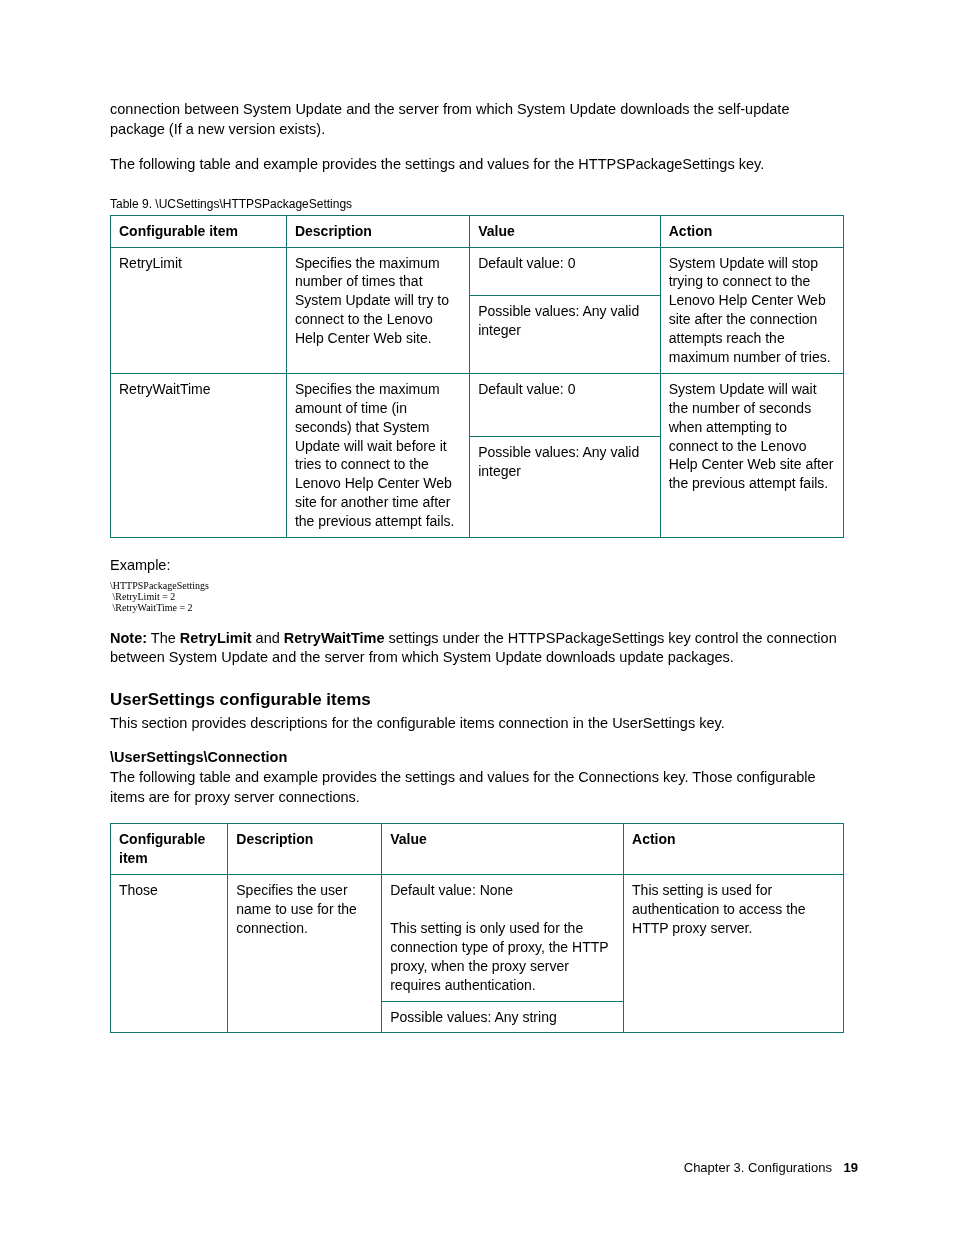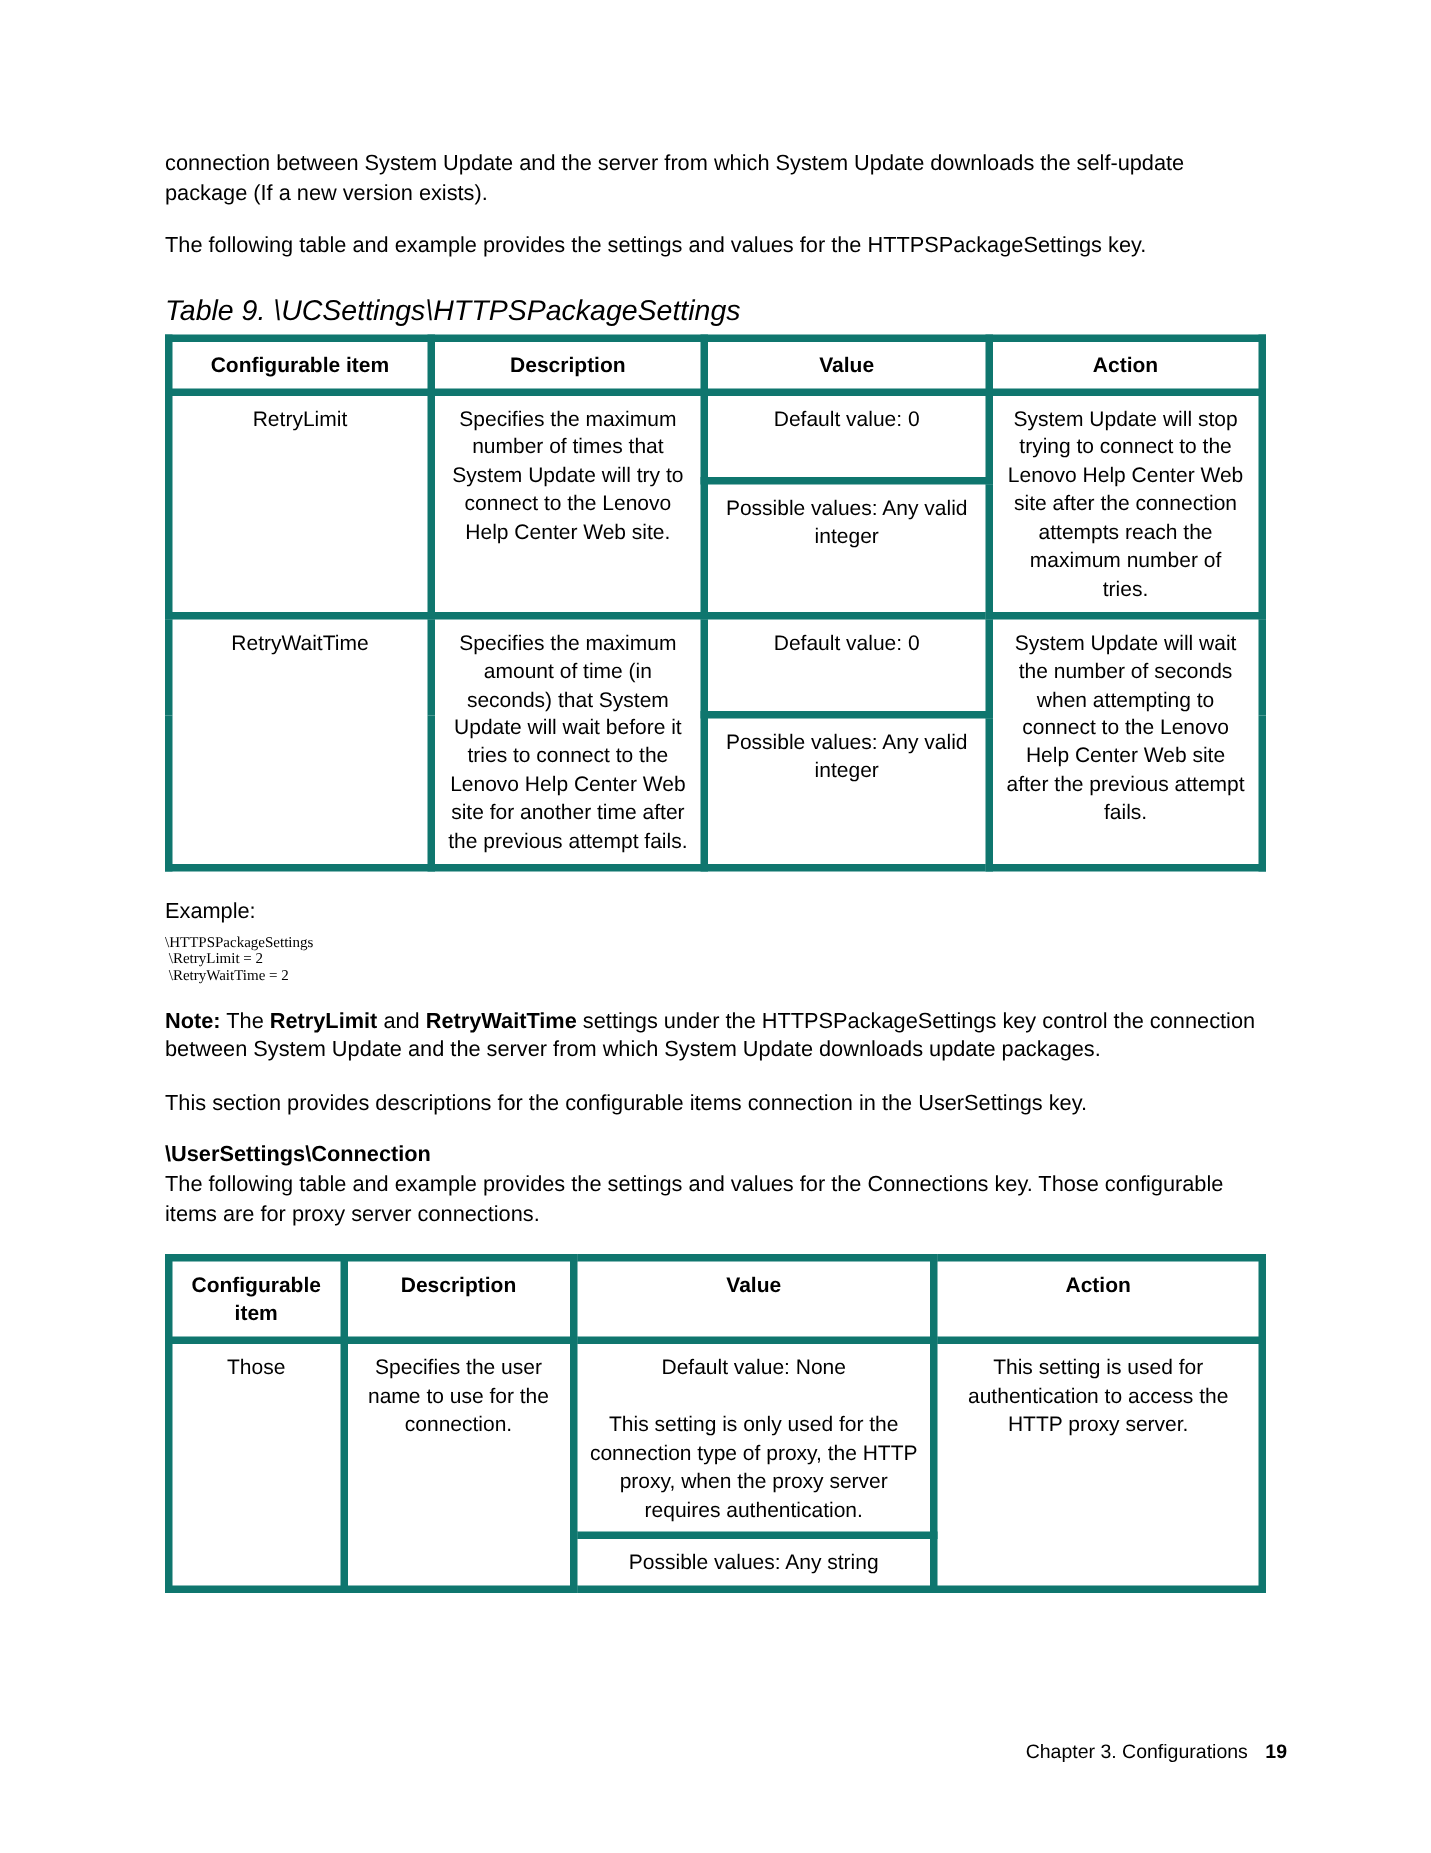--- a/index.html
+++ b/index.html
@@ -14,30 +14,30 @@
     width: 954px;
     min-height: 1235px;
     box-sizing: border-box;
     padding: 100px 110px 60px 110px;
     position: relative;
   }
   p { margin: 0 0 6px 0; line-height: 1.35; }
   .para { margin-bottom: 16px; }
   .bold { font-weight: bold; }
   .section-heading { font-weight: bold; margin-top: 10px; margin-bottom: 3px; }
-  .table-caption { font-style: italic; font-size: 19px; margin-top: 22px; margin-bottom: 4px; }
+  .table-caption { font-size: 12px; margin-top: 22px; margin-bottom: 4px; }
   table {
     border-collapse: collapse;
     width: 100%;
     font-size: 14px;
     margin-bottom: 18px;
   }
   th, td {
-    border: 5px solid #0f766e;
-    text-align: center;
+    border: 1px solid #0f766e;
+    text-align: left;
     vertical-align: top;
     padding: 6px 8px;
     line-height: 1.35;
   }
   th { font-weight: bold; }
   .t9 col.c1 { width: 24%; }
   .t9 col.c2 { width: 25%; }
   .t9 col.c3 { width: 26%; }
   .t9 col.c4 { width: 25%; }
   .t10 col.c1 { width: 16%; }
@@ -114,20 +114,21 @@
 
   <p class="example-label">Example:</p>
   <pre class="code">\HTTPSPackageSettings
  \RetryLimit = 2
  \RetryWaitTime = 2</pre>
 
   <p class="para">
     <span class="bold">Note:</span><span> The </span><span class="bold">RetryLimit</span><span> and </span><span class="bold">RetryWaitTime</span><span> settings under the HTTPSPackageSettings key control the connection between System Update and the server from which System Update downloads update packages.</span>
   </p>
 
+  <h2 class="subhead">UserSettings configurable items</h2>
   <p class="para">This section provides descriptions for the configurable items connection in the UserSettings key.</p>
 
   <div class="section-heading">\UserSettings\Connection</div>
   <p class="para">The following table and example provides the settings and values for the Connections key. Those configurable items are for proxy server connections.</p>
 
 
   <table class="t10">
     <colgroup>
         <col class="c1">
         <col class="c2">

